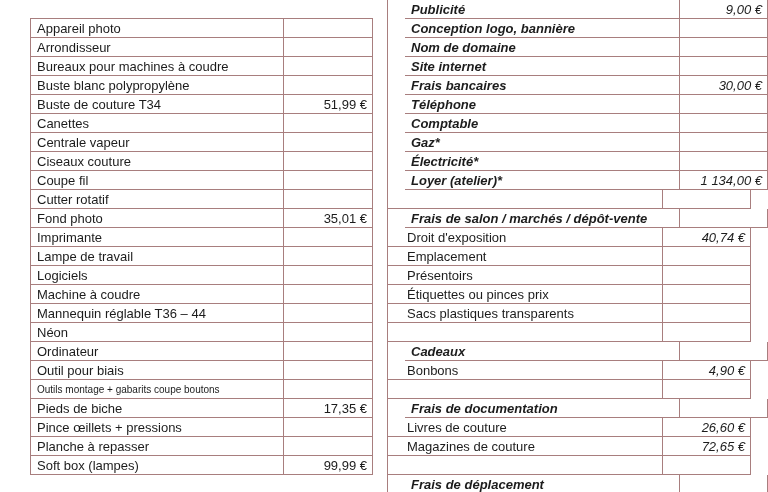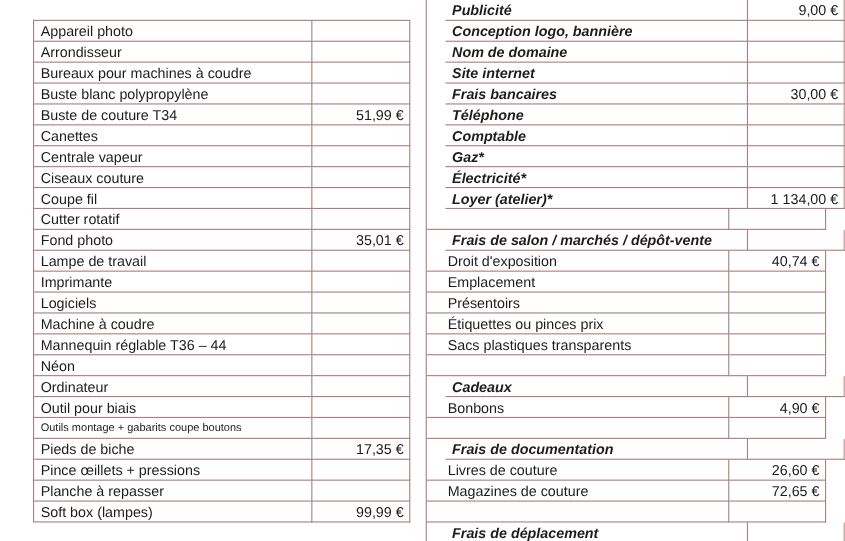--- a/index.html
+++ b/index.html
@@ -38,21 +38,21 @@
     color: var(--tc);
     white-space: nowrap;
     overflow: hidden;
     padding-top: 1px;
   }
   .label-cell { padding-left: 6px; }
   .value-cell { text-align: right; padding-right: 5px; }
   #left-table  .label-cell { width: 253px; }
   #left-table  .value-cell { width: 89px; }
   #right-table .label-cell { width: 275px; }
-  #right-table .value-cell { width: 88px; }
+  #right-table .value-cell { width: 88px; font-style: italic; }
   #left-table  { left: 30px;  top: 18px; }
   #right-table { left: 387px; top: -1px; }
   .style-header .label-cell {
     font-weight: bold;
     font-style: italic;
     margin-left: 17px;
   }
   .style-sub .label-cell { padding-left: 19px; }
   .style-small .label-cell { font-size: 10px; line-height: 16px; padding-top: 2px; }
 </style>
@@ -99,25 +99,25 @@
       </div>
       <div class="row style-plain">
         <div class="cell label-cell">Cutter rotatif</div>
         <div class="cell value-cell"></div>
       </div>
       <div class="row style-plain">
         <div class="cell label-cell">Fond photo</div>
         <div class="cell value-cell">35,01 €</div>
       </div>
       <div class="row style-plain">
+        <div class="cell label-cell">Imprimante</div>
+        <div class="cell value-cell"></div>
+      </div>
+      <div class="row style-plain">
         <div class="cell label-cell">Lampe de travail</div>
-        <div class="cell value-cell"></div>
-      </div>
-      <div class="row style-plain">
-        <div class="cell label-cell">Imprimante</div>
         <div class="cell value-cell"></div>
       </div>
       <div class="row style-plain">
         <div class="cell label-cell">Logiciels</div>
         <div class="cell value-cell"></div>
       </div>
       <div class="row style-plain">
         <div class="cell label-cell">Machine à coudre</div>
         <div class="cell value-cell"></div>
       </div>

